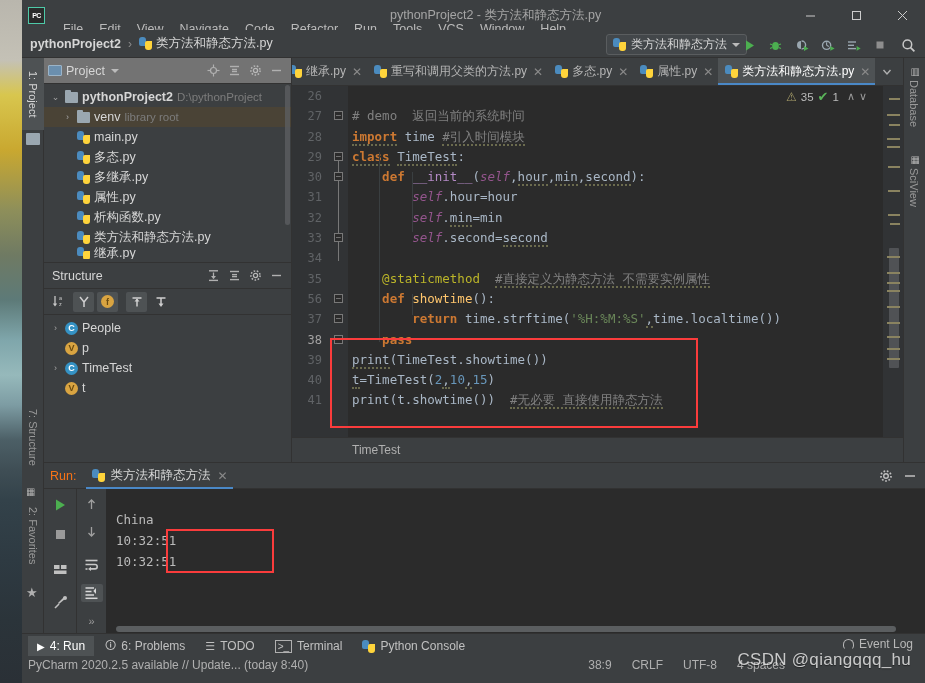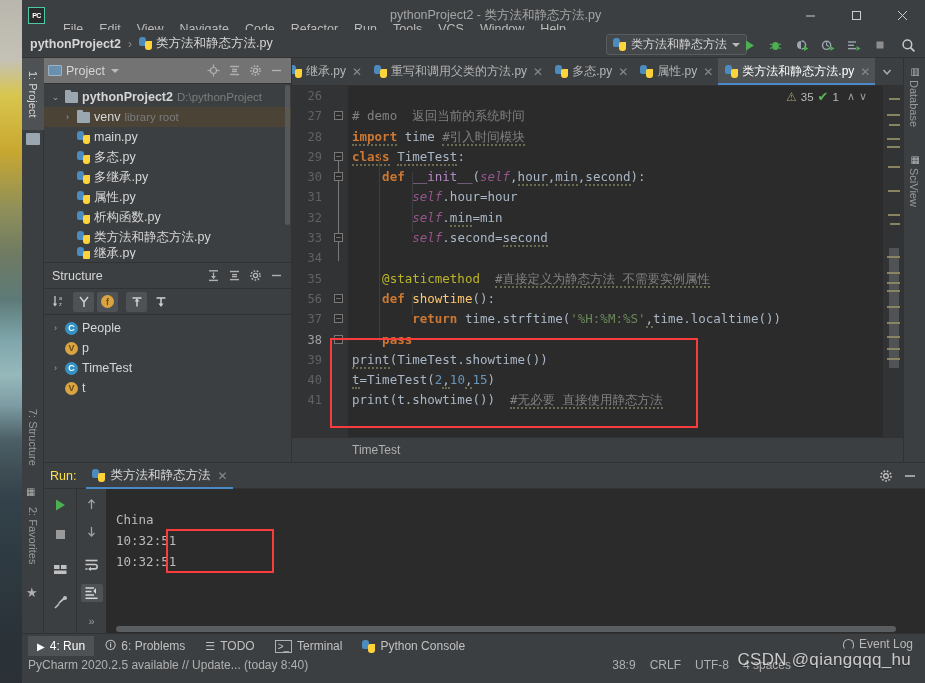--- a/index.html
+++ b/index.html
@@ -261,21 +261,21 @@
 
   
   .runwin {
     position: absolute; left: 22px; top: 462px; width: 881px; height: 171px;
     background: #3c3f41; border-top: 1px solid #323232;
   }
   .run-header {
     height: 26px; display: flex; align-items: center; padding-left: 6px;
     border-bottom: 1px solid #323232;
   }
-  .run-label { color: #fde047; font-size: 12.5px; margin-right: 10px; }
+  .run-label { color: #f97316; font-size: 12.5px; margin-right: 10px; }
   .run-tab {
     display: flex; align-items: center; gap: 5px; padding: 2px 6px;
     font-size: 12.5px; color: #d6d6d6; position: relative;
   }
   .run-tab::after {
     content:''; position:absolute; left:0; right:0; bottom:-3px; height:2px; background:#4a88c7;
   }
   .run-hdr-icons { margin-left: auto; display: flex; gap: 10px; padding-right: 8px; align-items:center; }
 
   .run-body { position: relative; height: 145px; display: flex; }
@@ -309,21 +309,21 @@
     display: flex; align-items: center; gap: 5px; padding: 3px 9px;
     color: #c0c0c0; font-size: 12px; white-space: nowrap;
   }
   .bb-item.active { background: #4e5254; color: #ffffff; }
 
   .statusbar {
     position: absolute; left: 0; top: 658px; width: 903px; height: 25px;
     background: #3c3f41; display: flex; align-items: flex-start;
     padding-left: 6px; color: #b0b0b0; font-size: 12px;
   }
-  .sb-right { margin-left: auto; display: flex; align-items: center; gap: 14px; padding-right: 10px; }
+  .sb-right { margin-left: auto; display: flex; align-items: center; gap: 20px; padding-right: 10px; }
 
   .eventlog {
     position: absolute; right: 12px; top: 637px; display: flex;
     align-items: center; gap: 5px; color: #b8b8b8; font-size: 12px;
   }
   .bell {
     width: 11px; height: 11px; border: 1.3px solid #b8b8b8;
     border-radius: 50% 50% 40% 40%; border-bottom-color: transparent;
   }
 

